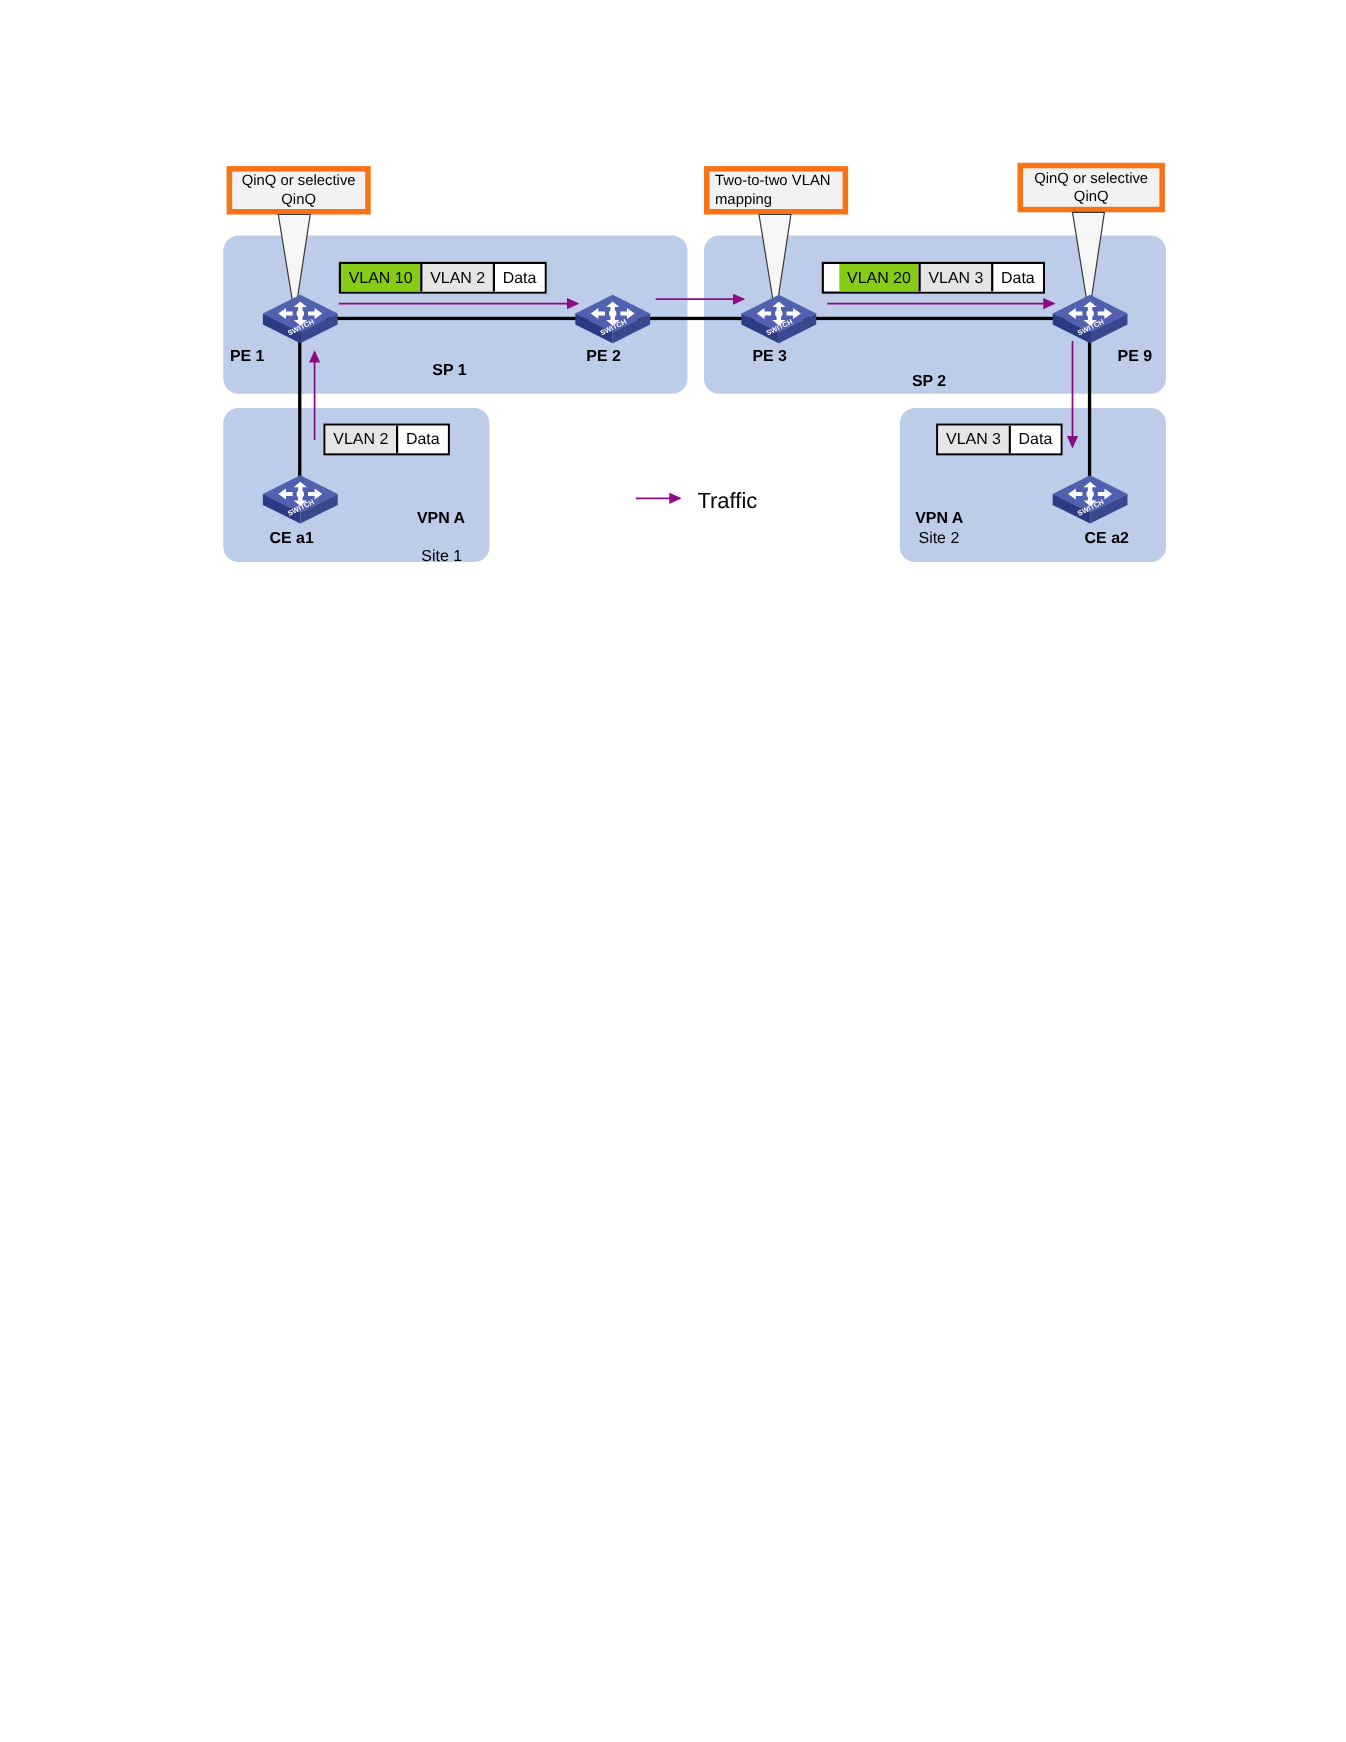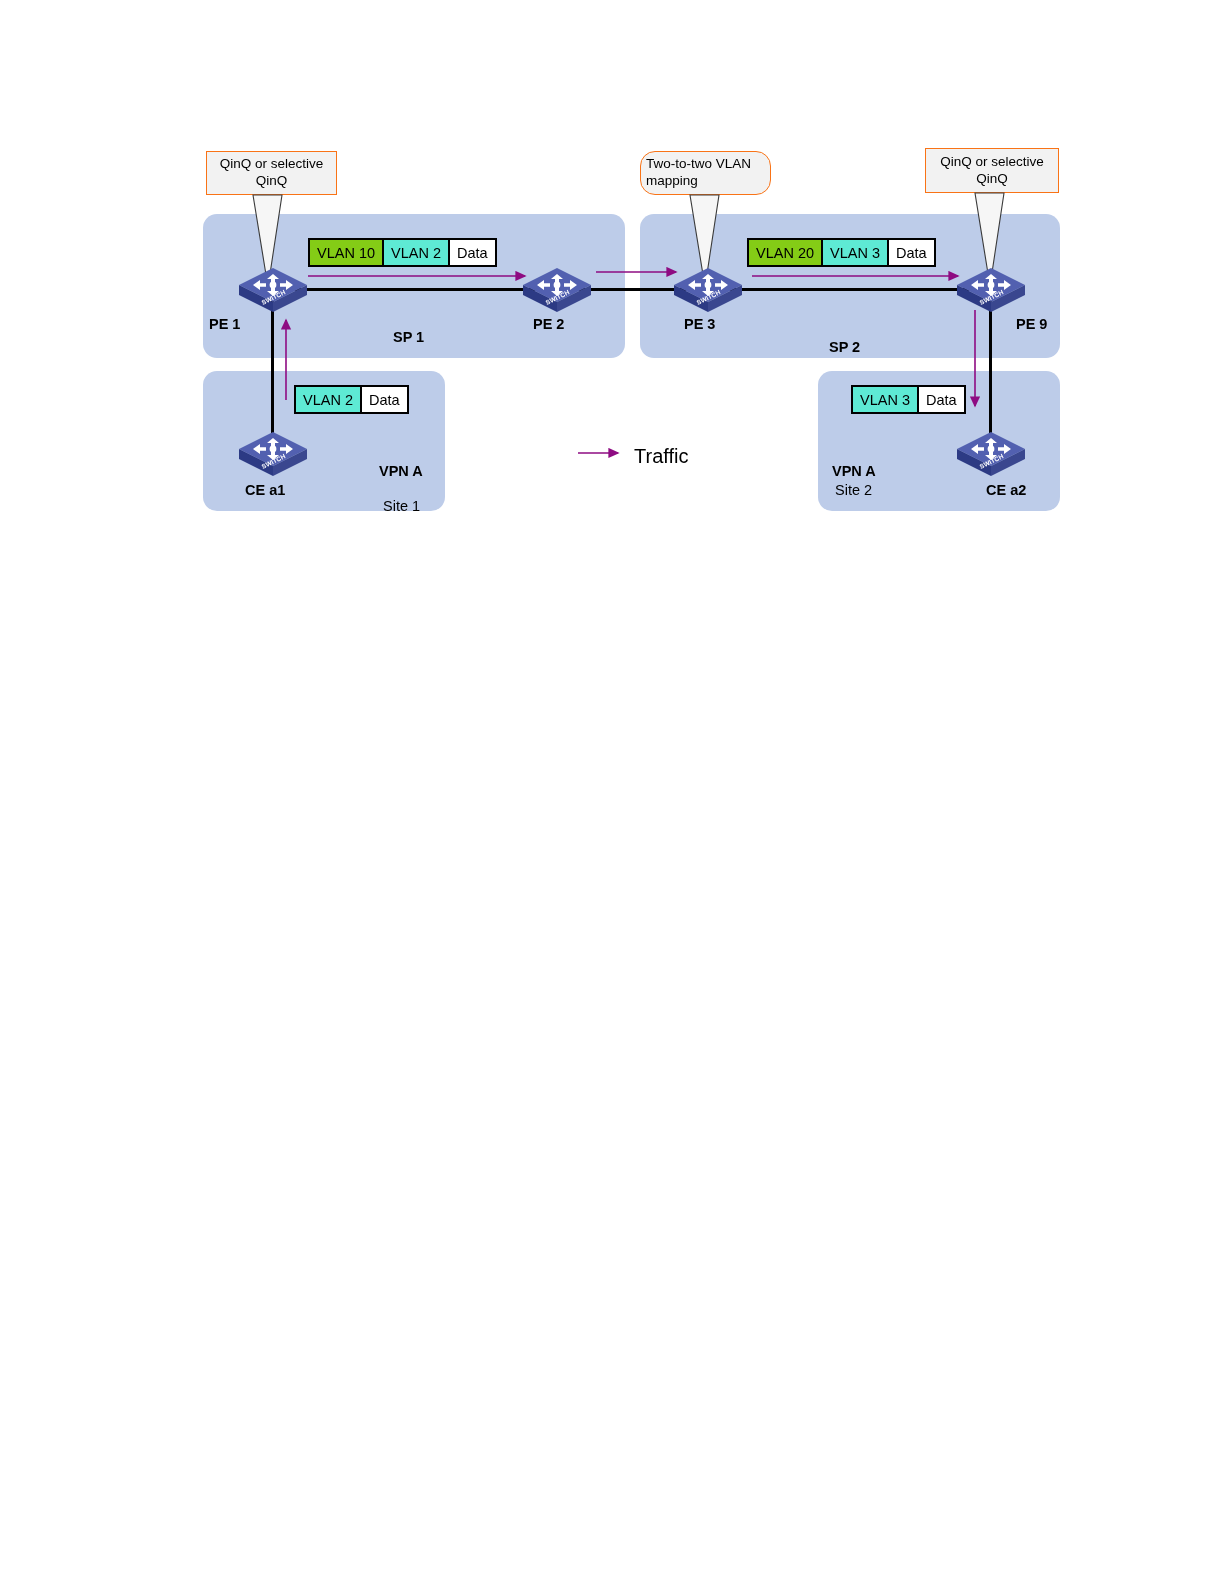--- a/index.html
+++ b/index.html
@@ -4,32 +4,32 @@
 <style>
   html,body{margin:0;padding:0;background:#ffffff;}
   body{width:1224px;height:1584px;position:relative;font-family:"Liberation Sans","DejaVu Sans",sans-serif;overflow:hidden;}
   .page{position:absolute;left:0;top:0;width:1224px;height:1584px;}
   .abs{position:absolute;}
 
   
   .panel{position:absolute;background:#bdcce9;border-radius:14px;}
 
   
-  .callout{position:absolute;background:#f2f2f2;border:1px solid #f97316;
+  .callout{position:absolute;background:#f2f2f2;border:5px solid #f97316;
            font-size:13.5px;color:#000;line-height:1.25;text-align:center;
            display:flex;align-items:center;justify-content:center;padding:3px 5px;
            box-sizing:border-box;}
 
   
   .tagstrip{position:absolute;display:flex;border:2px solid #000;background:#fff;box-sizing:border-box;}
   .tagcell{display:flex;align-items:center;justify-content:center;
            font-size:14.5px;color:#000;box-sizing:border-box;white-space:nowrap;padding:0 7px;height:100%;}
   .tagcell + .tagcell{border-left:2px solid #000;}
   .tc-outer{background:#84cc16;}
-  .tc-inner{background:#5eead4;}
+  .tc-inner{background:#e5e5e5;}
   .tc-data{background:#ffffff;}
 
   
   .lbl{position:absolute;font-size:14.5px;color:#000;white-space:nowrap;}
   .lbl.bold{font-weight:bold;}
 
   
   .blackline{position:absolute;background:#000;}
   .vline{position:absolute;background:#000;width:3px;}
 
@@ -79,37 +79,37 @@
     <line x1="975" y1="310" x2="975" y2="406" stroke="#8e0b82" stroke-width="1.6" marker-end="url(#pa)"></line>
 
     <line x1="578" y1="453" x2="618" y2="453" stroke="#8e0b82" stroke-width="1.6" marker-end="url(#pa)"></line>
   </svg>
 
   <div class="callout" style="left:206px;top:151px;width:131px;height:44px;">QinQ or selective QinQ</div>
   <svg class="abs" style="left:0;top:0;width:1224px;height:540px;">
     <polygon points="253,195 282,195 268,287" fill="#f6f6f6" stroke="#3a3a3a" stroke-width="1.1"></polygon>
   </svg>
 
-  <div class="callout" style="left:640px;top:151px;width:131px;height:44px;text-align:left;justify-content:flex-start;border-radius:15px;">Two-to-two VLAN mapping</div>
+  <div class="callout" style="left:640px;top:151px;width:131px;height:44px;text-align:left;justify-content:flex-start;">Two-to-two VLAN mapping</div>
   <svg class="abs" style="left:0;top:0;width:1224px;height:540px;">
     <polygon points="690,195 719,195 705,287" fill="#f6f6f6" stroke="#3a3a3a" stroke-width="1.1"></polygon>
   </svg>
 
   <div class="callout" style="left:925px;top:148px;width:134px;height:45px;">QinQ or selective QinQ</div>
   <svg class="abs" style="left:0;top:0;width:1224px;height:540px;">
     <polygon points="975,193 1004,193 990,286" fill="#f6f6f6" stroke="#3a3a3a" stroke-width="1.1"></polygon>
   </svg>
 
   <div class="tagstrip" style="left:308px;top:238px;height:29px;">
     <div class="tagcell tc-outer">VLAN 10</div>
     <div class="tagcell tc-inner">VLAN 2</div>
     <div class="tagcell tc-data">Data</div>
   </div>
 
-  <div class="tagstrip" style="left:747px;top:238px;height:29px;">
+  <div class="tagstrip" style="left:747px;top:238px;height:29px;padding-left:14px;">
     <div class="tagcell tc-outer">VLAN 20</div>
     <div class="tagcell tc-inner">VLAN 3</div>
     <div class="tagcell tc-data">Data</div>
   </div>
 
   <div class="tagstrip" style="left:294px;top:385px;height:29px;">
     <div class="tagcell tc-inner">VLAN 2</div>
     <div class="tagcell tc-data">Data</div>
   </div>
 

